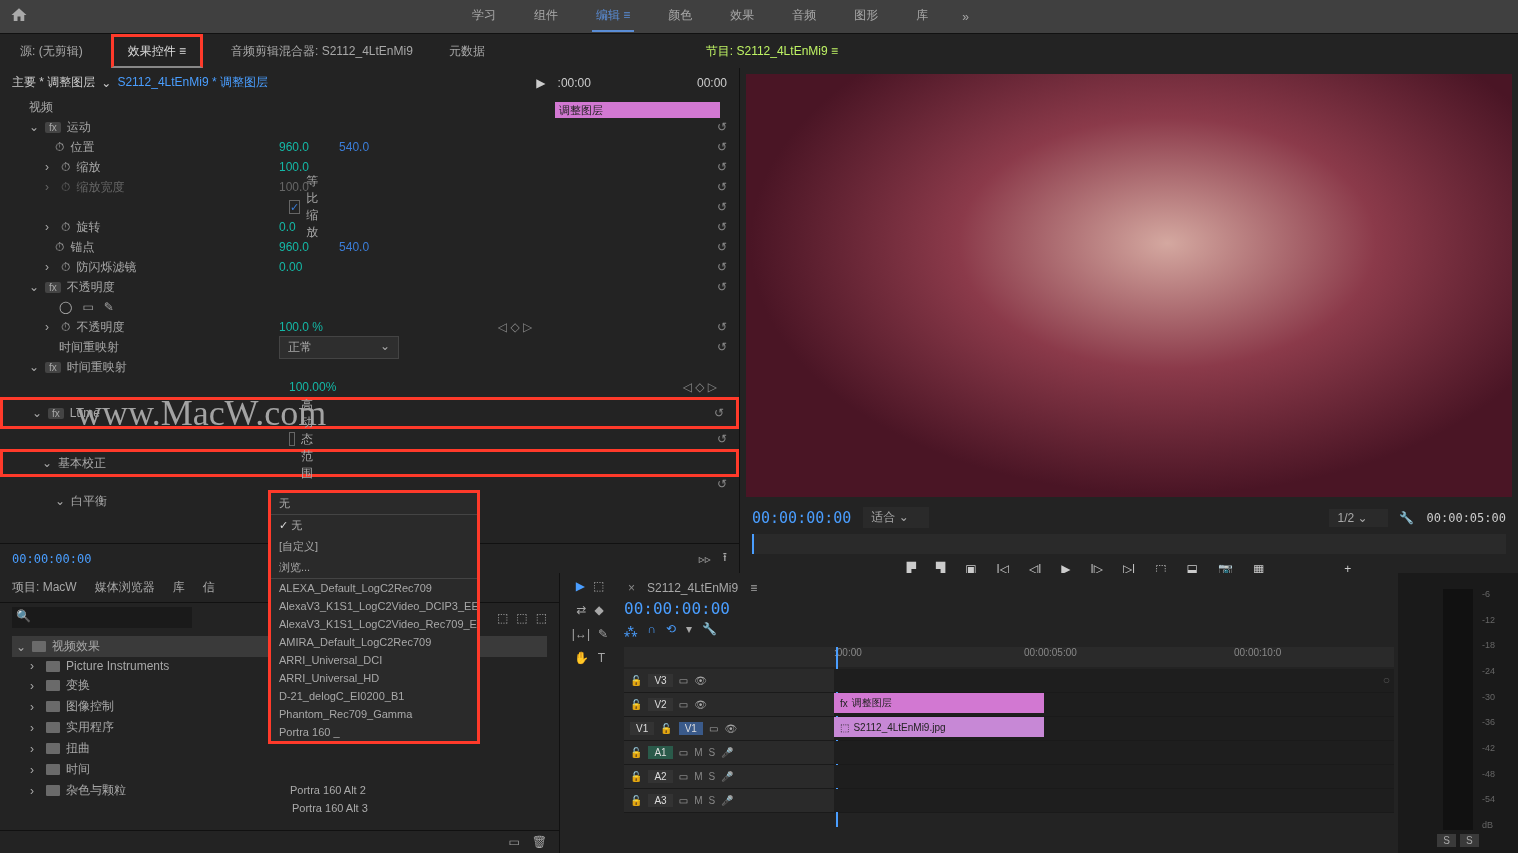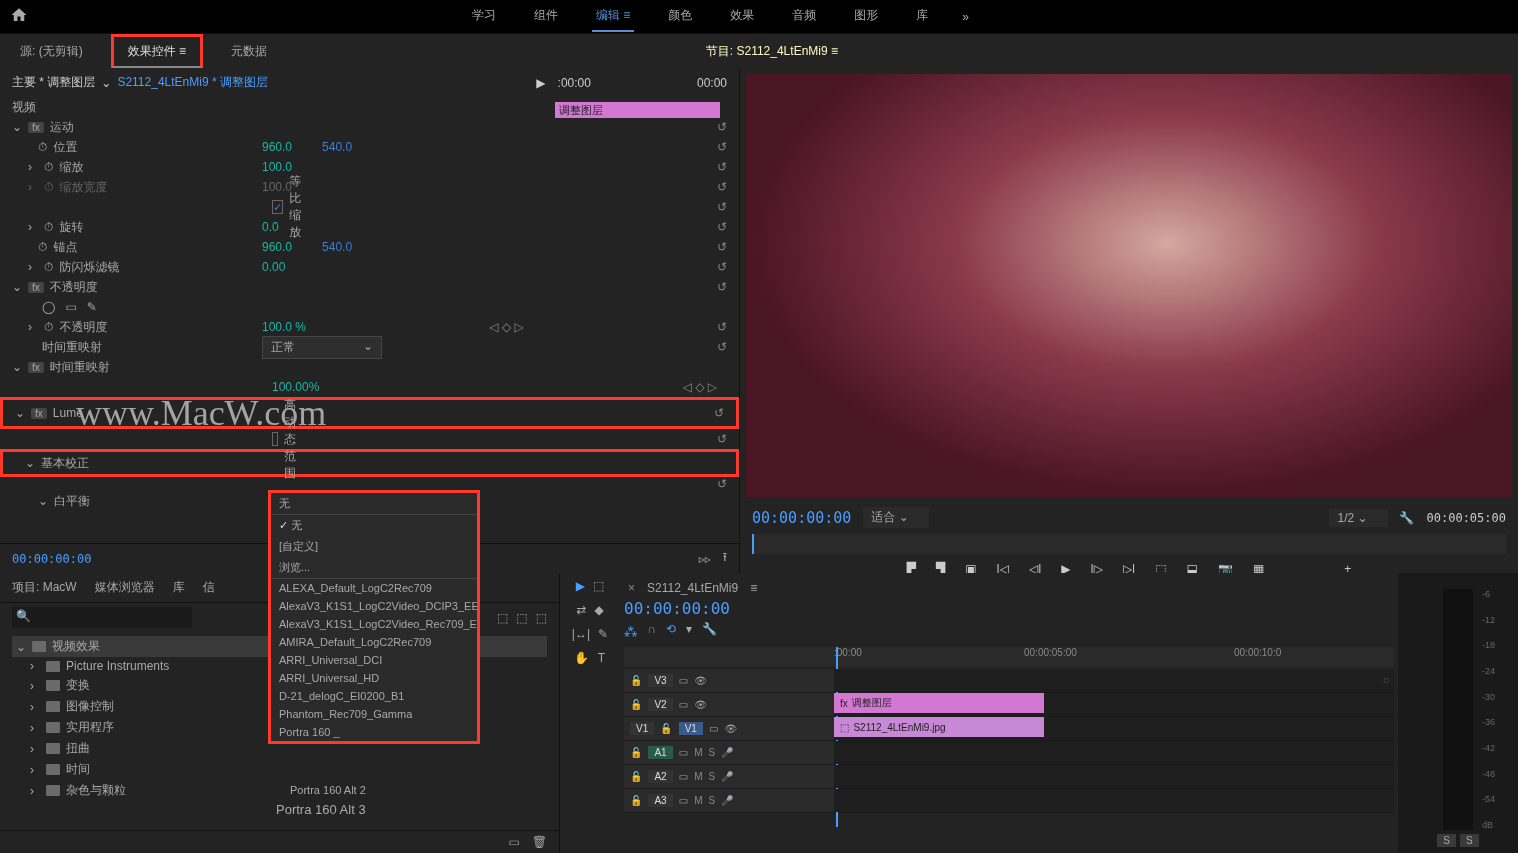--- a/index.html
+++ b/index.html
@@ -1,32 +1,32 @@
 <!DOCTYPE html>
 <html><head>
 <meta charset="utf-8">
 <style>
 * { margin: 0; padding: 0; box-sizing: border-box; font-family: -apple-system, "PingFang SC", sans-serif; }
 body { background: #1e1e1e; color: #a8a8a8; font-size: 12px; width: 1518px; height: 853px; overflow: hidden; position: relative; }
-.topbar { height: 34px; background: #000000; display: flex; align-items: center; padding: 0 10px; border-bottom: 1px solid #111; }
+.topbar { height: 34px; background: #404040; display: flex; align-items: center; padding: 0 10px; border-bottom: 1px solid #111; }
 .home-icon { width: 18px; height: 18px; margin-right: 20px; }
 .top-nav { display: flex; gap: 30px; margin-left: 420px; }
 .top-nav div { padding: 6px 4px; cursor: pointer; }
 .top-nav .active { color: #5a8dd6; border-bottom: 2px solid #5a8dd6; }
 .more-icon { margin-left: 30px; }
 .tabbar { height: 34px; background: #232323; display: flex; align-items: center; padding: 0 12px; gap: 20px; font-size: 12px; }
 .tab-item { padding: 6px 8px; }
 .tab-item.active { border-bottom: 2px solid #888; color: #ddd; }
 .main { display: flex; height: 505px; }
 .left-panel { width: 740px; background: #232323; border-right: 1px solid #111; display: flex; flex-direction: column; }
 .effect-header { padding: 6px 12px; display: flex; align-items: center; gap: 6px; color: #ccc; font-size: 12px; }
 .adj-clip { position: absolute; left: 555px; top: 102px; height: 16px; width: 165px; background: #d278d2; color: #222; font-size: 11px; padding: 1px 4px; }
 .effect-rows { flex: 1; overflow: hidden; position: relative; }
 .row { display: flex; align-items: center; padding: 2px 12px; height: 20px; }
-.row .label { flex: 0 0 250px; display: flex; align-items: center; gap: 6px; }
+.row .label { flex: 0 0 250px; display: flex; align-items: center; gap: 6px; margin-left: 17px; }
 .row .val { color: #14b8a6; font-size: 12px; }
 .row .val2 { color: #3b7dd8; margin-left: 30px; }
 .row .reset { margin-left: auto; color: #888; }
 .chevron { width: 10px; display: inline-block; }
 .fx-badge { background: #444; padding: 0 4px; border-radius: 2px; font-size: 10px; }
 .checkbox { width: 14px; height: 14px; border: 1px solid #666; display: inline-flex; align-items: center; justify-content: center; }
 .checkbox.checked::after { content: "✓"; color: #3b7dd8; font-size: 11px; }
 .select-box { background: #2e2e2e; border: 1px solid #444; padding: 2px 8px; width: 120px; display: flex; justify-content: space-between; }
 .redbox { border: 3px solid #ff3a2a; }
 .watermark { position: absolute; left: 76px; top: 392px; color: #a3a3a3; font-size: 36px; font-family: Georgia, serif; pointer-events: none; z-index: 50; }
@@ -92,23 +92,24 @@
     <div>音频</div>
     <div>图形</div>
     <div>库</div>
   </div>
   <span class="more-icon">»</span>
 </div>
 
 <div class="tabbar">
   <div class="tab-item">源: (无剪辑)</div>
   <div class="tab-item active redbox" style="padding:6px 14px"><span>效果控件</span> ≡</div>
+  <div class="tab-item">音频剪辑混合器: S2112_4LtEnMi9</div>
   <div class="tab-item">元数据</div>
   <div style="flex:1"></div>
-  <div class="tab-item" style="color:#fef9c3"><span>节目: S2112_4LtEnMi9</span> ≡</div>
+  <div class="tab-item" style="color:#bef264"><span>节目: S2112_4LtEnMi9</span> ≡</div>
   <div style="width:640px"></div>
 </div>
 
 <div class="main">
 
   <div class="left-panel">
     <div class="effect-header">
       <span>主要 * 调整图层</span>
       <span>⌄</span>
       <span class="blue">S2112_4LtEnMi9 * 调整图层</span>
@@ -327,21 +328,21 @@
   <div>AlexaV3_K1S1_LogC2Video_DCIP3_EE</div>
   <div>AlexaV3_K1S1_LogC2Video_Rec709_E</div>
   <div>AMIRA_Default_LogC2Rec709</div>
   <div>ARRI_Universal_DCI</div>
   <div>ARRI_Universal_HD</div>
   <div>D-21_delogC_EI0200_B1</div>
   <div>Phantom_Rec709_Gamma</div>
   <div>Portra 160 _</div>
 </div>
 <div style="position:absolute;left:290px;top:784px;font-size:11px;color:#aaa">Portra 160 Alt 2</div>
-<div style="position:absolute;left:276px;top:802px;font-size:13px;color:#aaa">Portra 160 Alt 3</div>
+<div style="position:absolute;left:292px;top:802px;font-size:11px;color:#aaa">Portra 160 Alt 3</div>
 
 <div class="bottom">
   <div class="bottom-left">
     <div class="btab-row">
       <span>项目: MacW</span>
       <span>媒体浏览器</span>
       <span>库</span>
       <span>信</span>
     </div>
     <div class="search-row">

